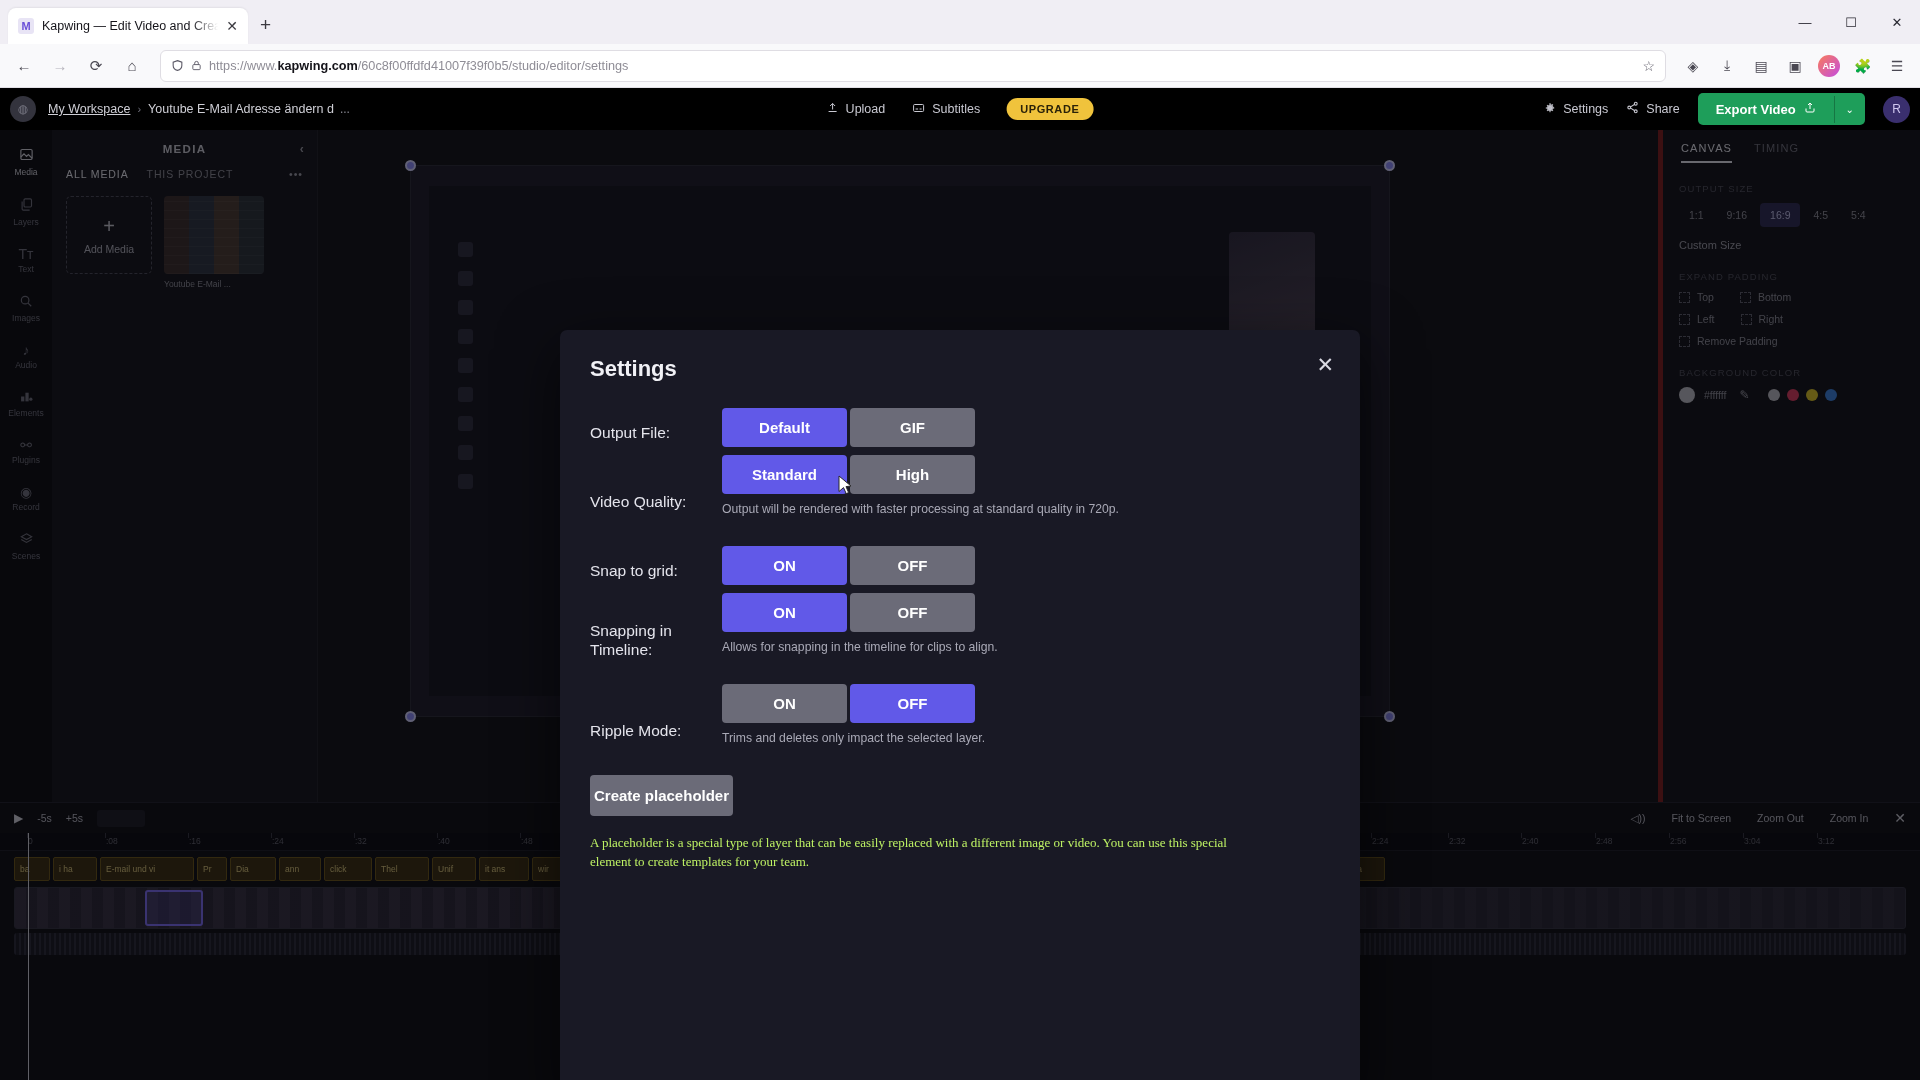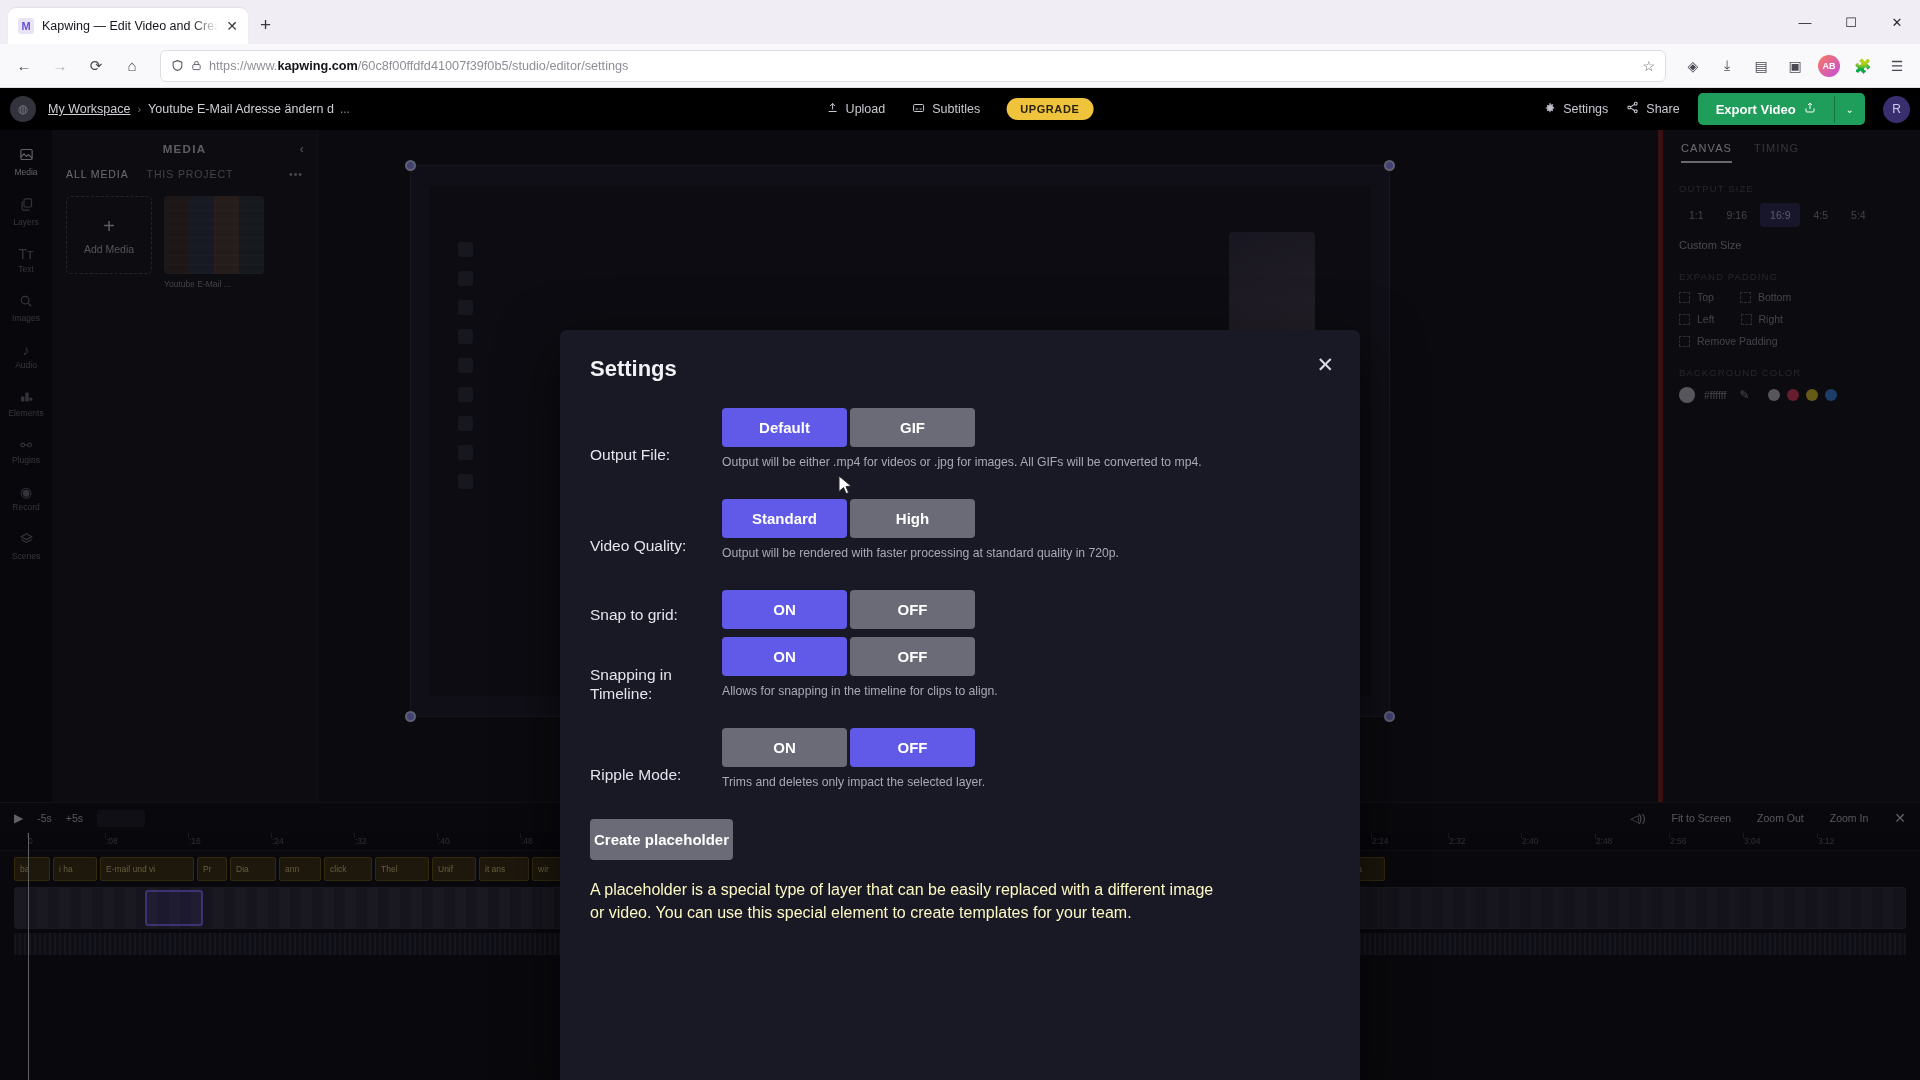--- a/index.html
+++ b/index.html
@@ -334,21 +334,21 @@
     font-size: 15px; font-weight: bold; color: #ffffff;
     background: #6b6b78;
   }
   .segbtn.on { background: #6159e8; }
   .shelp { font-size: 12.2px; color: #a9a9b6; margin-top: 8px; margin-bottom: 22px; }
   .more-title { font-size: 21px; font-weight: bold; color: #f1f1f6; margin: 18px 0 34px; }
   .ph-btn {
     background: #6b6b78; color: #fff; font-size: 15px; font-weight: bold;
     padding: 12px 4px; border-radius: 4px; display: inline-block;
   }
-  .ph-help { font-size: 16px; color: #fef9c3; margin-top: 18px; line-height: 1.45; max-width: 640px; }
+  .ph-help { font-size: 13px; color: #bef264; margin-top: 18px; line-height: 1.45; max-width: 640px; font-family: Liberation Serif, serif; }
   .cursor {
     position: absolute; left: 838px; top: 345px; z-index: 60;
     width: 0; height: 0; pointer-events: none;
   }
 </style>
 </head>
 <body>
 
 <div class="browser">
 
@@ -702,21 +702,20 @@
         <div class="modal-title">Settings</div>
         <div class="modal-close">✕</div>
 
         <div class="srow">
           <div class="slabel">Output File:</div>
           <div class="sctl">
             <div class="segbtns">
               <div class="segbtn on">Default</div>
               <div class="segbtn">GIF</div>
             </div>
-            <div class="shelp">Output will be either .mp4 for videos or .jpg for images. All GIFs will be converted to mp4.</div>
           </div>
         </div>
 
         <div class="srow">
           <div class="slabel">Video Quality:</div>
           <div class="sctl">
             <div class="segbtns">
               <div class="segbtn on">Standard</div>
               <div class="segbtn">High</div>
             </div>

